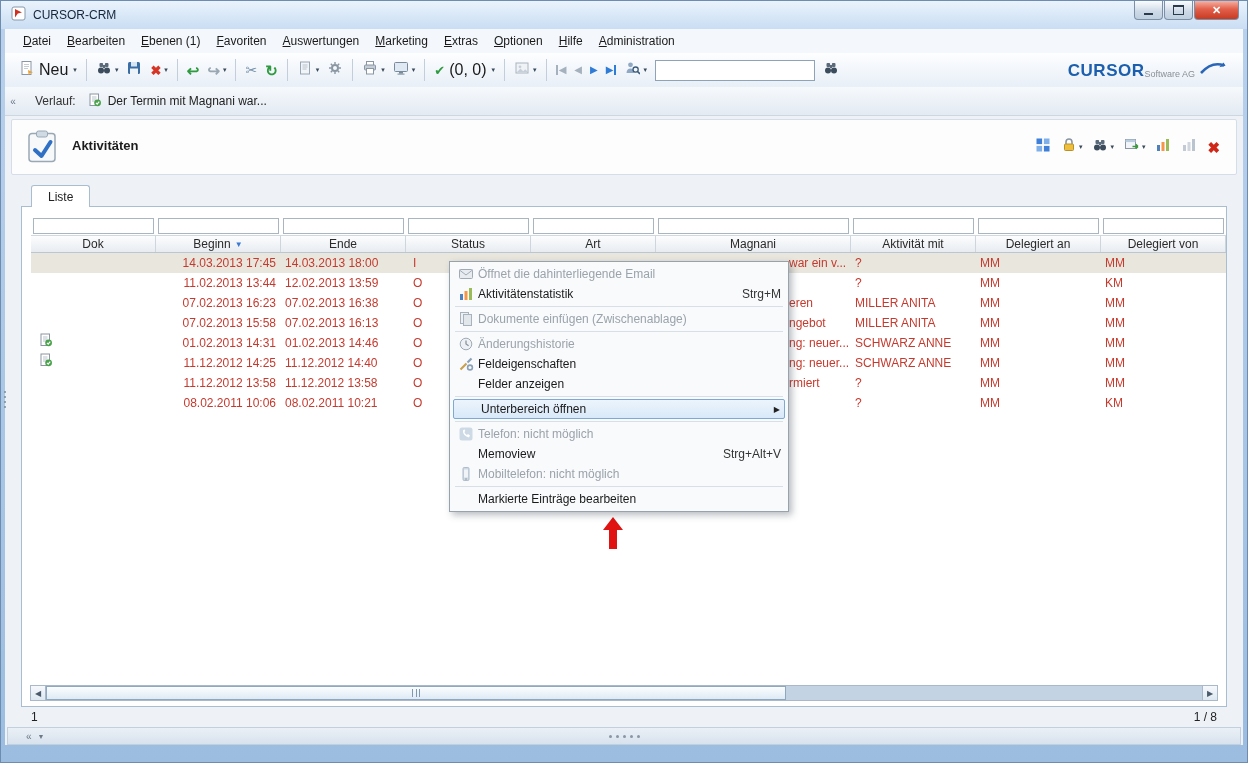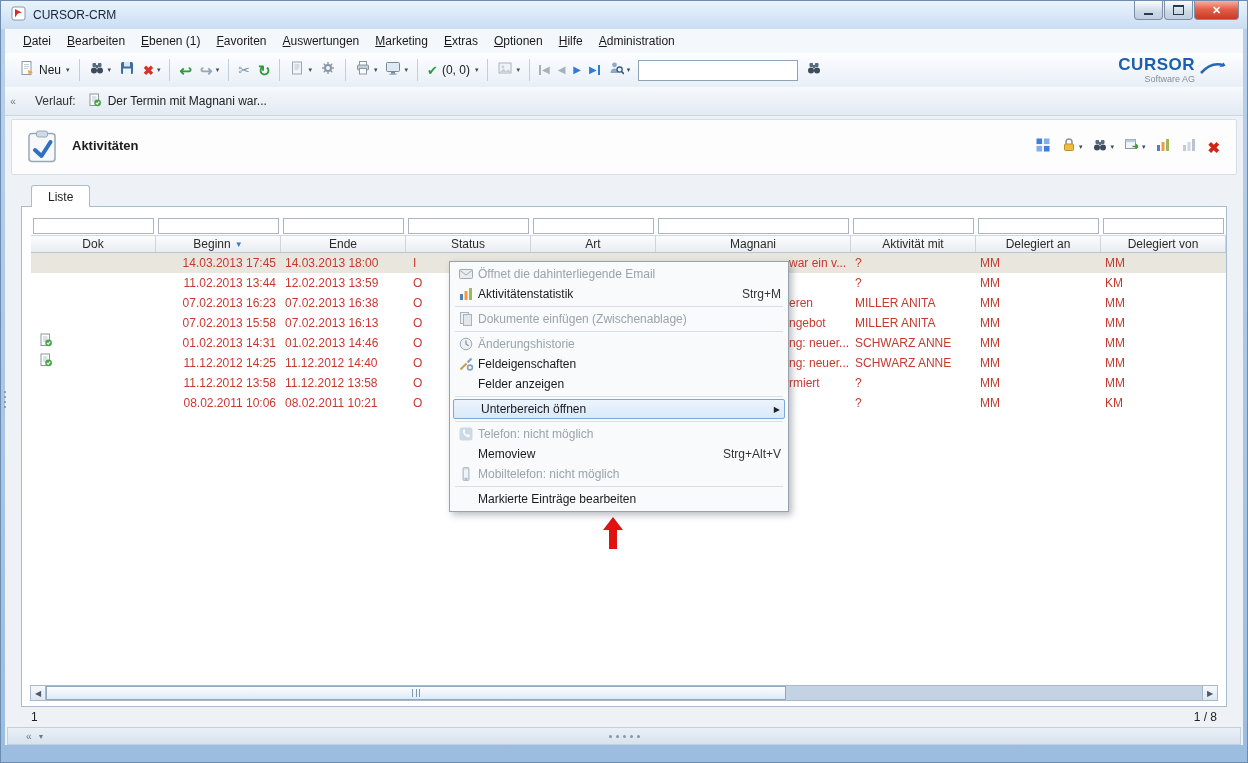--- a/index.html
+++ b/index.html
@@ -17,36 +17,36 @@
 
   .clientarea{position:absolute;left:4px;right:4px;top:28px;height:716px;background:#eef2f7;}
 
   
   .menubar{position:absolute;top:0;left:0;right:0;height:24px;background:#f4f7fb;border-bottom:1px solid #dde5ee;display:flex;align-items:center;padding-left:10px;font-size:12px;color:#1a1a1a;}
   .menu-item{padding:3px 8px;}
 
   
   .toolbar{position:absolute;top:24px;left:0;right:0;height:34px;background:linear-gradient(#fdfeff,#e8eff7);border-bottom:1px solid #c9d5e1;display:flex;align-items:center;padding:0 10px;}
   .tbtn{display:flex;align-items:center;height:26px;padding:0 4px;gap:2px;}
-  .tbtn .lbl{font-size:12px;color:#1a1a1a;margin:0 2px;white-space:nowrap;}
+  .tbtn .lbl{font-size:16px;color:#1a1a1a;margin:0 2px;white-space:nowrap;}
   .caret{font-size:7px;color:#3a4a5a;margin-left:1px;}
   .tsep{width:1px;height:22px;background:#c3cedb;margin:0 5px;}
   .glyph-green{color:#2f9a3f;font-weight:bold;font-size:15px;line-height:1;}
   .glyph-gray{color:#9aa6b2;font-weight:bold;font-size:15px;line-height:1;}
   .glyph-red{color:#d63425;font-weight:bold;font-size:13px;line-height:1;}
   .glyph-cut{color:#7a93ad;font-size:14px;line-height:1;}
   .glyph-check{color:#2f9a3f;font-size:13px;line-height:1;}
   .navglyph{font-size:10px;line-height:1;}
   .nav-disabled{color:#a5b1bd;}
   .nav-enabled{color:#2f7cd6;}
   .nav-first{border-left:2px solid currentColor;padding-left:1px;}
   .nav-last{border-right:2px solid currentColor;padding-right:1px;}
   .tsearch{width:150px;height:19px;border:1px solid #8fa3b8;font-size:12px;padding:0 4px;background:#fff;margin:0 4px;}
   .brand{margin-left:auto;display:flex;align-items:center;gap:4px;padding-right:6px;}
-  .brand-col{display:flex;flex-direction:column;align-items:flex-end;line-height:1;}
+  .brand-col{display:flex;align-items:flex-end;line-height:1;}
   .brand-name{color:#1b5fae;font-weight:bold;font-size:17px;letter-spacing:.5px;}
   .brand-sub{font-size:9px;color:#8a8f96;margin-top:2px;}
 
   
   .historybar{position:absolute;top:58px;left:0;right:0;height:28px;background:linear-gradient(#f6f9fc,#e3eaf2);border-bottom:1px solid #ccd7e2;display:flex;align-items:center;padding-left:30px;font-size:12px;color:#222;}
   .collapse-handle{position:absolute;left:2px;top:4px;width:12px;height:20px;display:flex;align-items:center;justify-content:center;color:#6a7a8a;font-size:10px;}
   .hist-label{margin-right:12px;color:#333;}
   .hist-entry{display:flex;align-items:center;gap:6px;}
 
   

